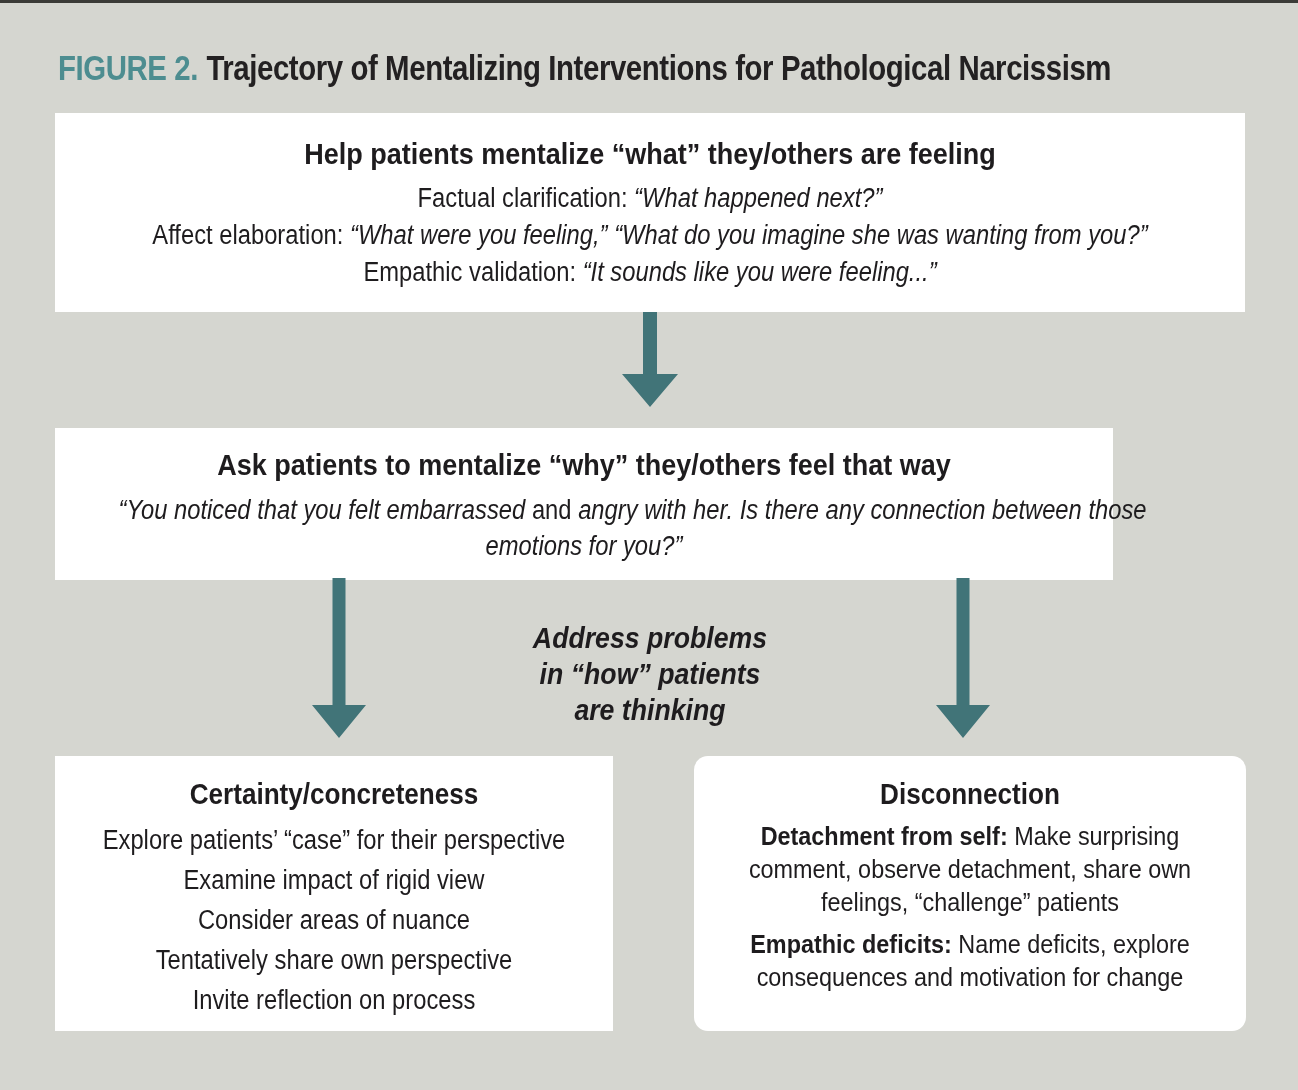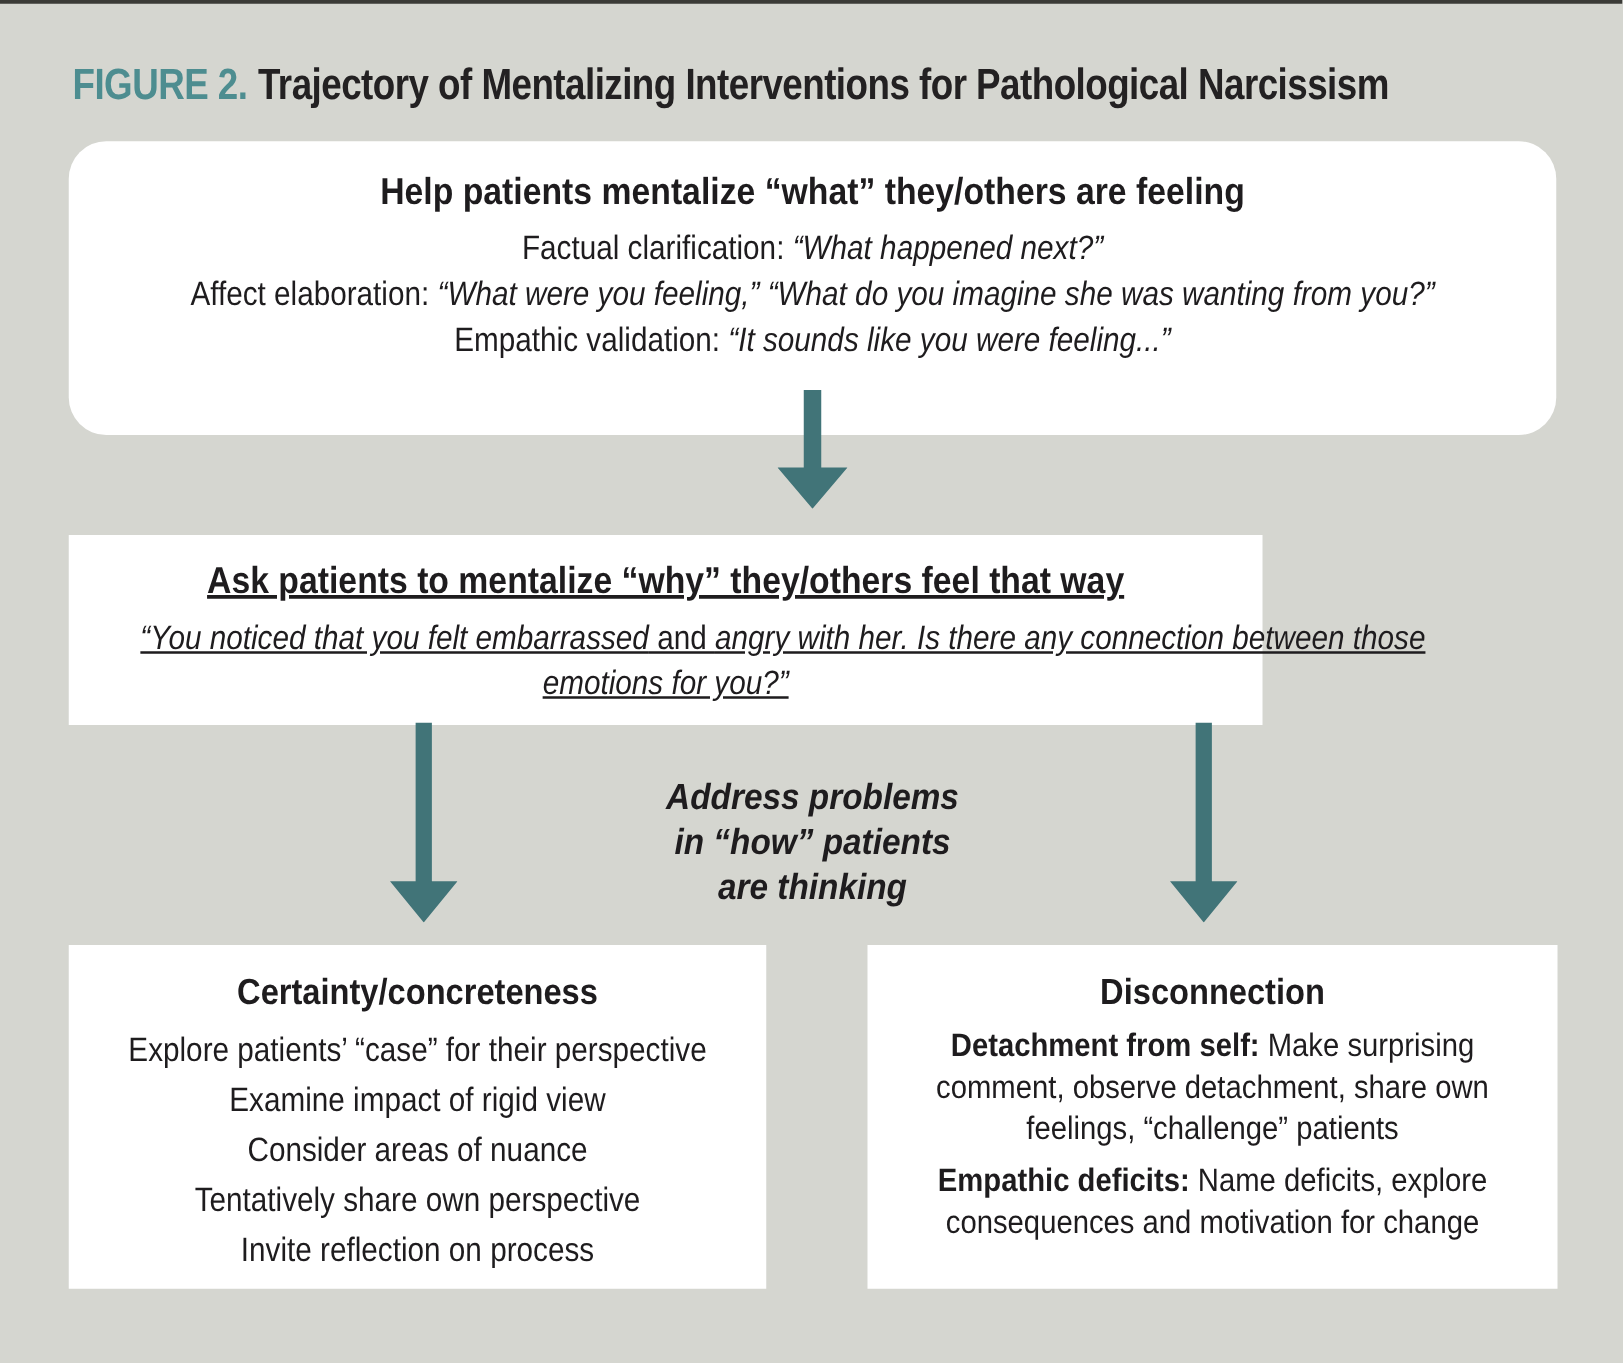--- a/index.html
+++ b/index.html
@@ -18,36 +18,36 @@
   .fig-label { color:#4d8d90; margin-right:10px; }
   .fig-name  { color:#232122; }
 
   .box { position:absolute; background:#ffffff; text-align:center; box-sizing:border-box; }
   .cline { display:block; white-space:nowrap; text-align:center;
            transform:scaleX(0.88); transform-origin:50% 50%; }
   .hline { font-weight:bold; transform:scaleX(0.9); }
   .it { font-style:italic; }
   .bld { font-weight:bold; }
 
-  #box1 { left:55px; top:113px; width:1190px; height:235px; padding-top:24px;border-radius:30px; }
+  #box1 { left:55px; top:113px; width:1190px; height:199px; padding-top:24px; }
   #box1 .hline { font-size:30px; margin-bottom:9px; }
   #box1 .cline.body { font-size:27px; line-height:37px; }
 
-  #box2 { left:55px; top:428px; width:955px; height:152px; padding-top:20px;text-decoration:underline; }
+  #box2 { left:55px; top:428px; width:1058px; height:152px; padding-top:20px; }
   #box2 .hline { font-size:30px; margin-bottom:10px; }
   #box2 .cline.body { font-size:27px; line-height:36px; }
 
   .arrow { position:absolute; }
 
   #center-label { position:absolute; left:400px; top:620px; width:500px; text-align:center;
                   font-weight:bold; font-size:29px; line-height:36px;font-style:italic; }
   #center-label .cline { transform:scaleX(0.92); }
 
   #box-left  { left:55px;  top:756px; width:558px; height:275px; padding-top:22px; }
-  #box-right { left:694px; top:756px; width:552px; height:275px; padding-top:22px; }
+  #box-right { left:694px; top:756px; width:552px; height:275px; padding-top:22px;border-radius:14px; }
   #box-left .hline, #box-right .hline { font-size:29px; margin-bottom:9px; }
   #box-left .cline.body { font-size:27px; line-height:40px; }
   #box-right .cline.body { font-size:26px; line-height:33px; transform:scaleX(0.9); }
   .entry-gap { margin-top:9px; }
 </style>
 </head>
 <body>
 
 <div class="topbar"></div>
 

